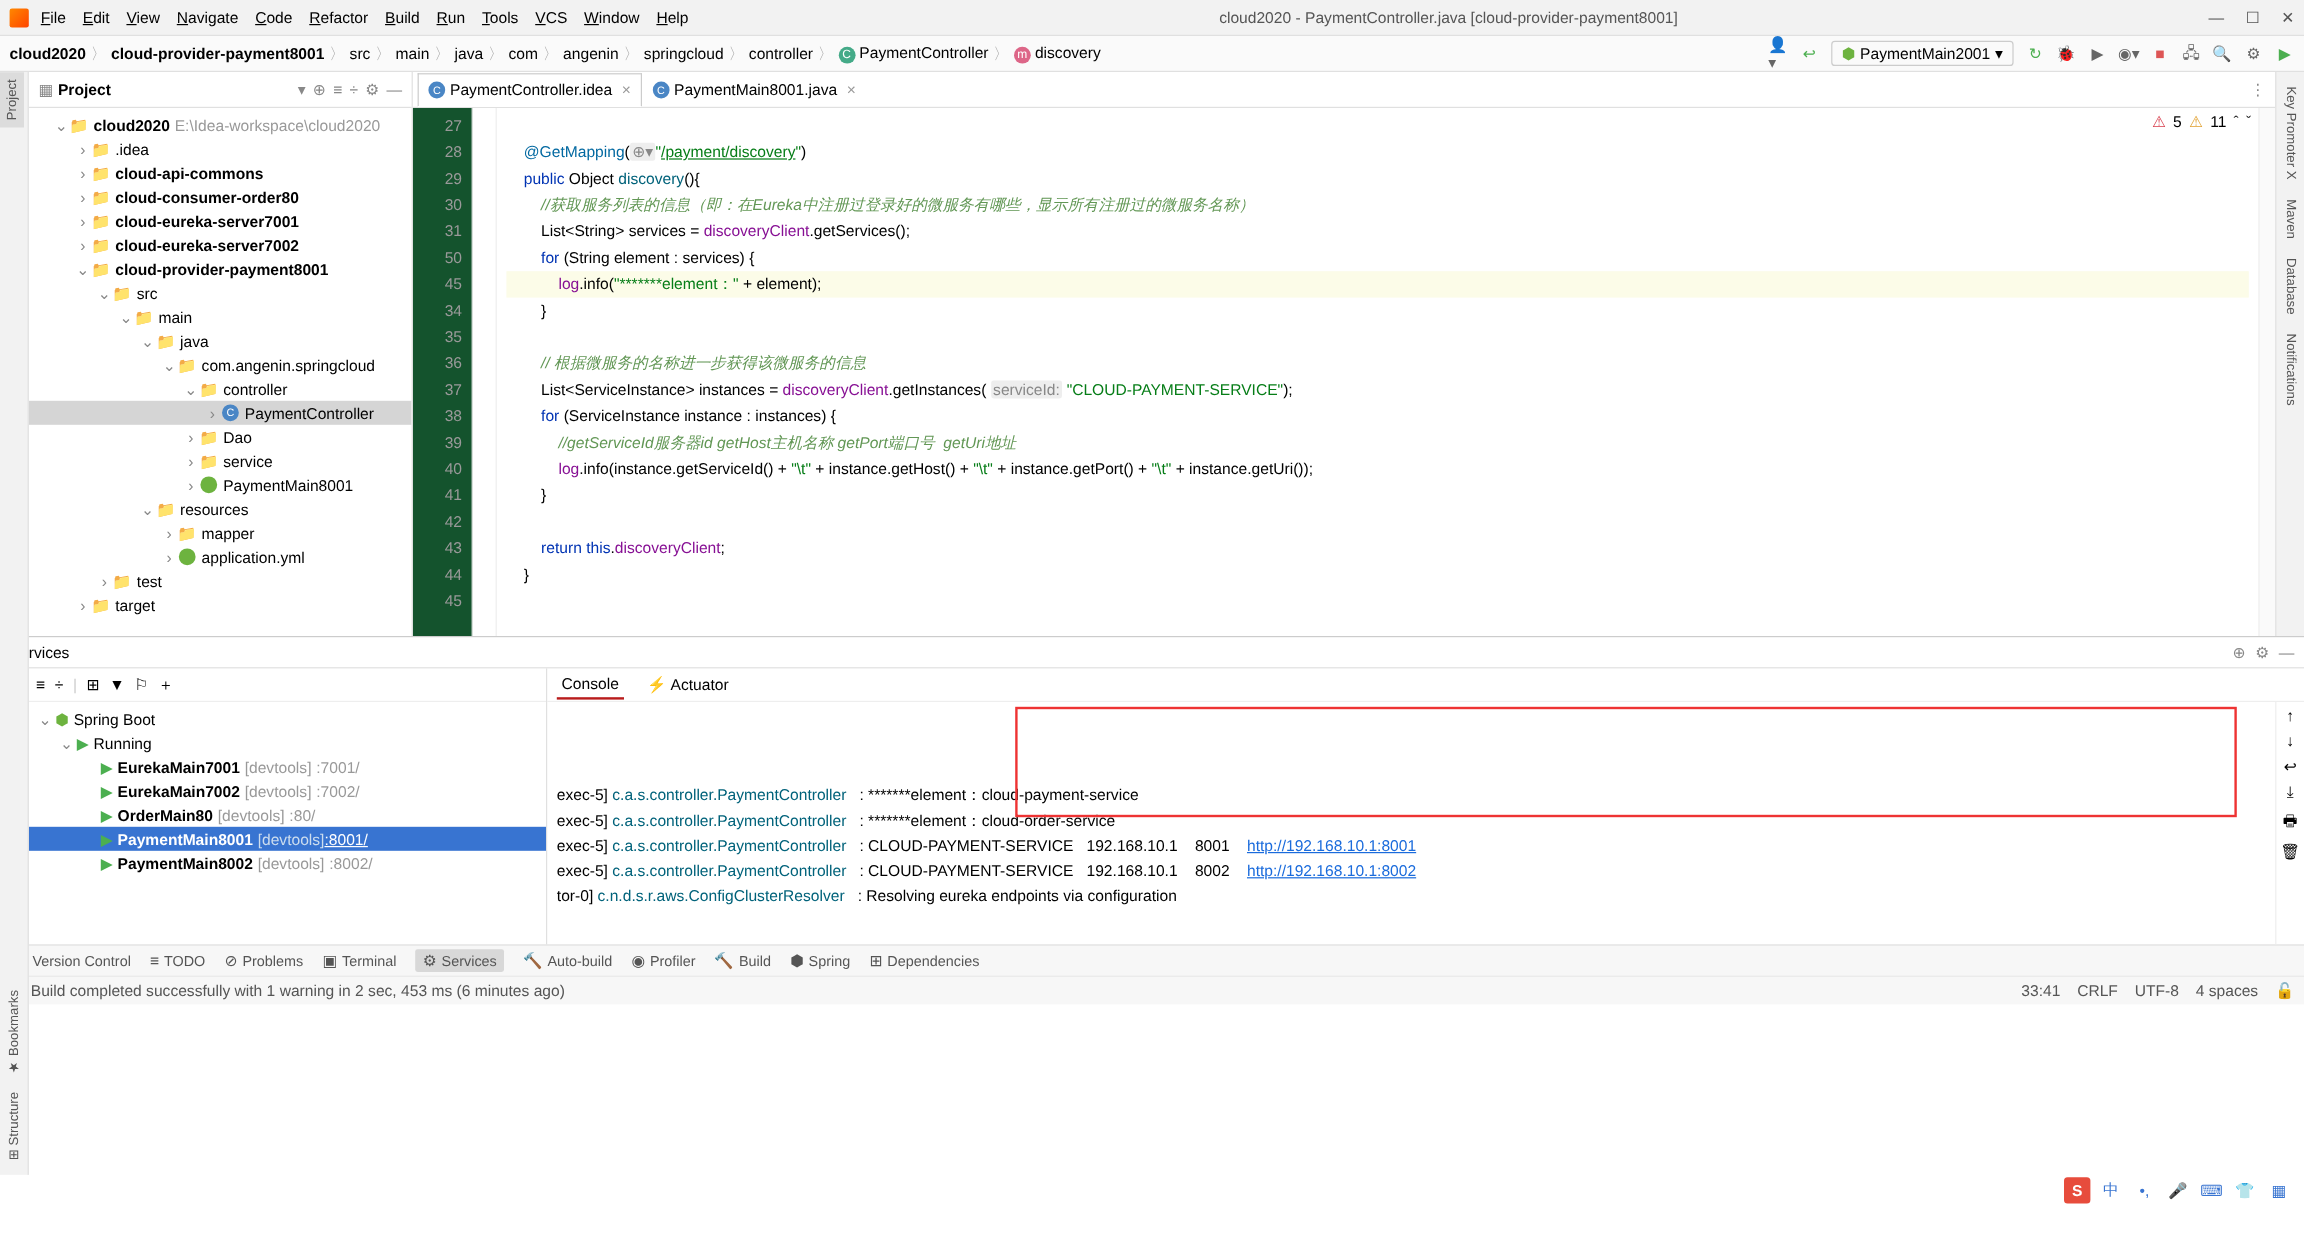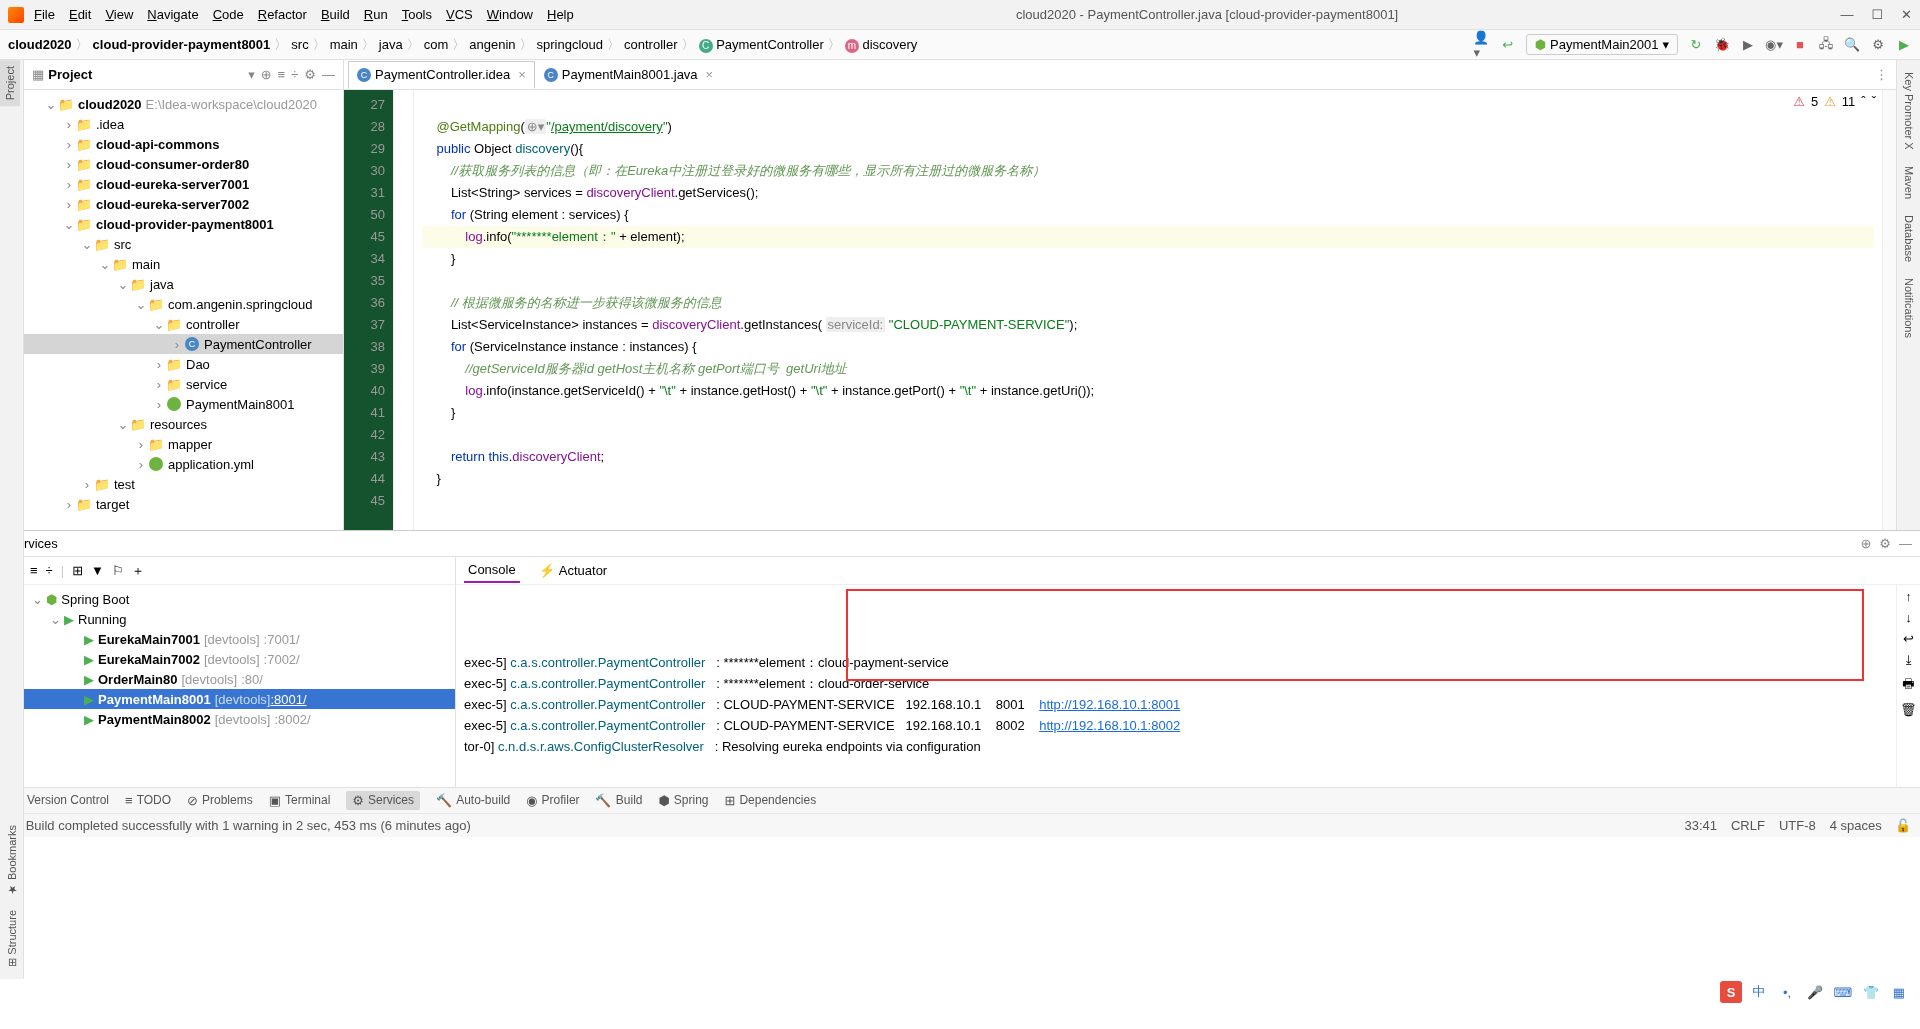--- a/index.html
+++ b/index.html
@@ -41,21 +41,21 @@
 .tabs{height:30px;display:flex;align-items:center;border-bottom:1px solid #e0e0e0;padding-left:4px;}
 .tab{display:flex;align-items:center;padding:0 8px;height:28px;border:1px solid transparent;cursor:pointer;gap:4px;}
 .tab.active{border:1px solid #ccc;border-bottom:1px solid #fff;background:#fff;}
 .tab .tclose{color:#999;margin-left:4px;}
 .code-area{flex:1;display:flex;font-family:"JetBrains Mono",Consolas,monospace;font-size:13px;position:relative;overflow:hidden;}
 .gutter{width:50px;background:#14532d;border-right:1px solid #eee;text-align:right;padding:4px 8px 4px 0;color:#999;line-height:22px;}
 .gutter2{width:20px;background:#fff;border-right:1px solid #eee;}
 .code{flex:1;padding:4px 8px;line-height:22px;white-space:pre;overflow:auto;}
 .code .hl-line{background:#fcfce8;}
 .kw{color:#0033b3;}
-.ann{color:#4d7c0f;text-align:center;}
+.ann{color:#0369a1;text-align:center;}
 .str{color:#067d17;}
 .cmtc{color:#629755;font-style:italic;}
 .fn{color:#00627a;}
 .fld{color:#871094;}
 .inline-hint{background:#eee;color:#888;border-radius:2px;padding:0 2px;font-style:normal;}
 .code-status{position:absolute;top:4px;right:20px;display:flex;gap:6px;align-items:center;font-size:11px;}
 .code-status .err{color:#d73a49;}
 .code-status .warn{color:#e0a030;}
 .minimap{width:14px;background:#fafafa;border-left:1px solid #eee;}
 .services{border-top:1px solid #ccc;height:257px;display:flex;flex-direction:column;}
@@ -70,28 +70,28 @@
 .svc-row{display:flex;align-items:center;height:20px;padding-left:8px;cursor:pointer;}
 .svc-row.sel{background:#3874d1;color:#fff;}
 .svc-row .arrow{width:14px;color:#888;}
 .svc-row .play{color:#4caf50;margin-right:4px;}
 .svc-row .dim{color:#999;margin-left:4px;}
 .svc-row.sel .dim{color:#cde;}
 .svc-row.sel .port{text-decoration:underline;}
 .console{flex:1;display:flex;flex-direction:column;}
 .console-tabs{height:28px;display:flex;align-items:center;border-bottom:1px solid #eee;padding-left:8px;gap:16px;}
 .console-tabs .ctab{cursor:pointer;padding:4px 4px;}
-.console-tabs .ctab.active{border-bottom:2px solid #a21caf;}
+.console-tabs .ctab.active{border-bottom:2px solid #b91c1c;}
 .console-body{flex:1;font-family:Consolas,monospace;font-size:13px;padding:4px 8px;line-height:21px;white-space:pre;position:relative;overflow:hidden;}
 .console-body .logger{color:#00627a;}
 .console-body .link{color:#1a6bdc;text-decoration:underline;}
 .console-body .redbox{position:absolute;border:2px solid #e33;top:4px;left:390px;right:32px;height:92px;pointer-events:none;}
 .console-right{width:24px;border-left:1px solid #eee;display:flex;flex-direction:column;align-items:center;padding-top:4px;gap:6px;}
 .bottombar{height:26px;display:flex;align-items:center;padding:0 8px;background:#f7f7f7;border-top:1px solid #e0e0e0;gap:16px;}
-.bottombar .btab{display:flex;align-items:flex-start;gap:4px;cursor:pointer;color:#555;font-size:12px;}
+.bottombar .btab{display:flex;align-items:center;gap:4px;cursor:pointer;color:#555;font-size:12px;}
 .bottombar .btab.active{background:#d8d8d8;padding:2px 6px;border-radius:2px;}
 .statusbar{height:24px;display:flex;align-items:center;padding:0 8px;background:#f7f7f7;border-top:1px solid #e8e8e8;font-size:12px;color:#555;}
 .statusbar .sleft{flex:1;}
 .statusbar .sright{display:flex;gap:14px;align-items:center;}
 .tray{position:absolute;bottom:26px;right:10px;display:flex;gap:6px;align-items:center;}
 .tray span{width:22px;height:22px;display:inline-flex;align-items:center;justify-content:center;border-radius:3px;font-size:13px;}
 .left-edge{position:absolute;left:0;top:60px;bottom:50px;width:24px;background:#f2f2f2;border-right:1px solid #e0e0e0;display:flex;flex-direction:column;justify-content:flex-end;align-items:center;padding-bottom:8px;gap:6px;}
 .left-edge .elabel{writing-mode:vertical-lr;transform:rotate(180deg);font-size:11px;color:#555;padding:4px 0;}
 </style>
 </head>

